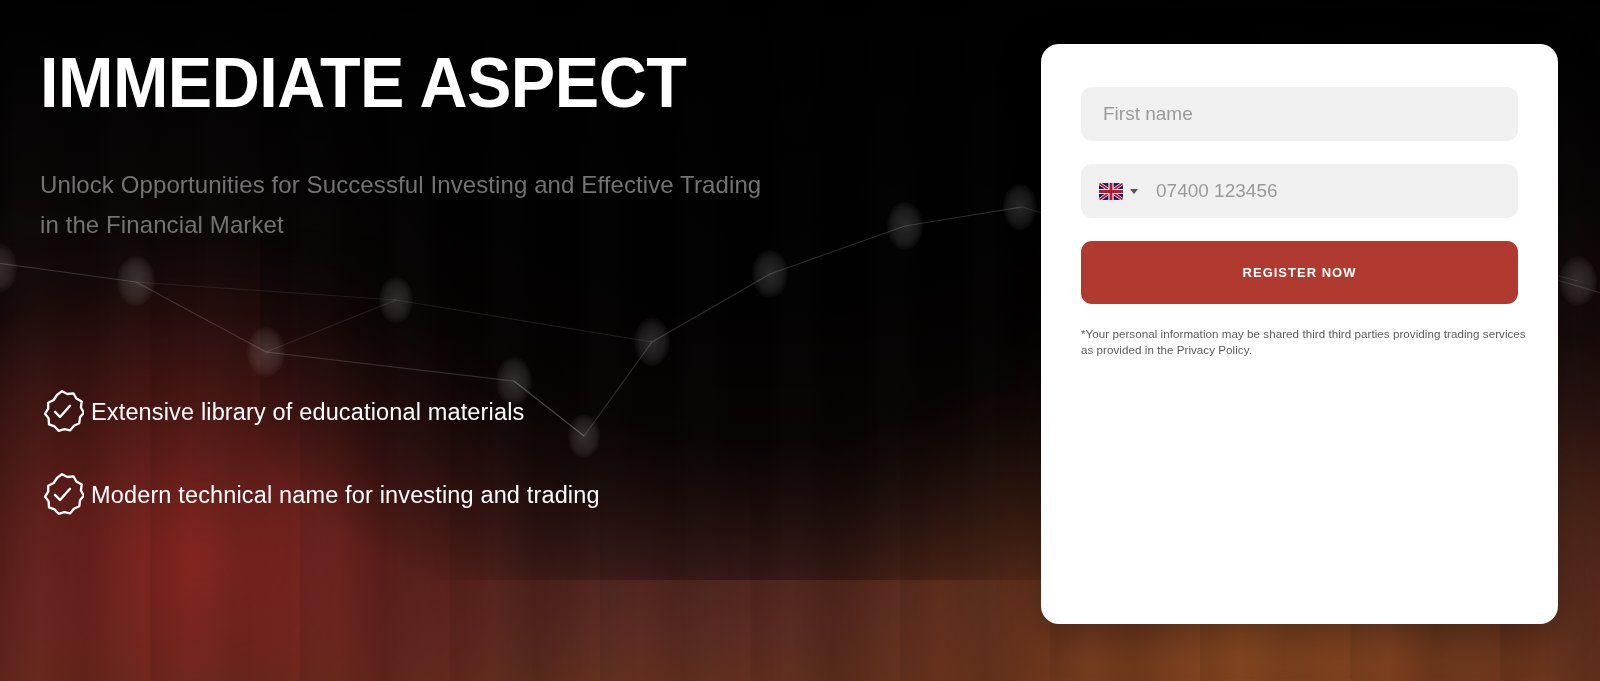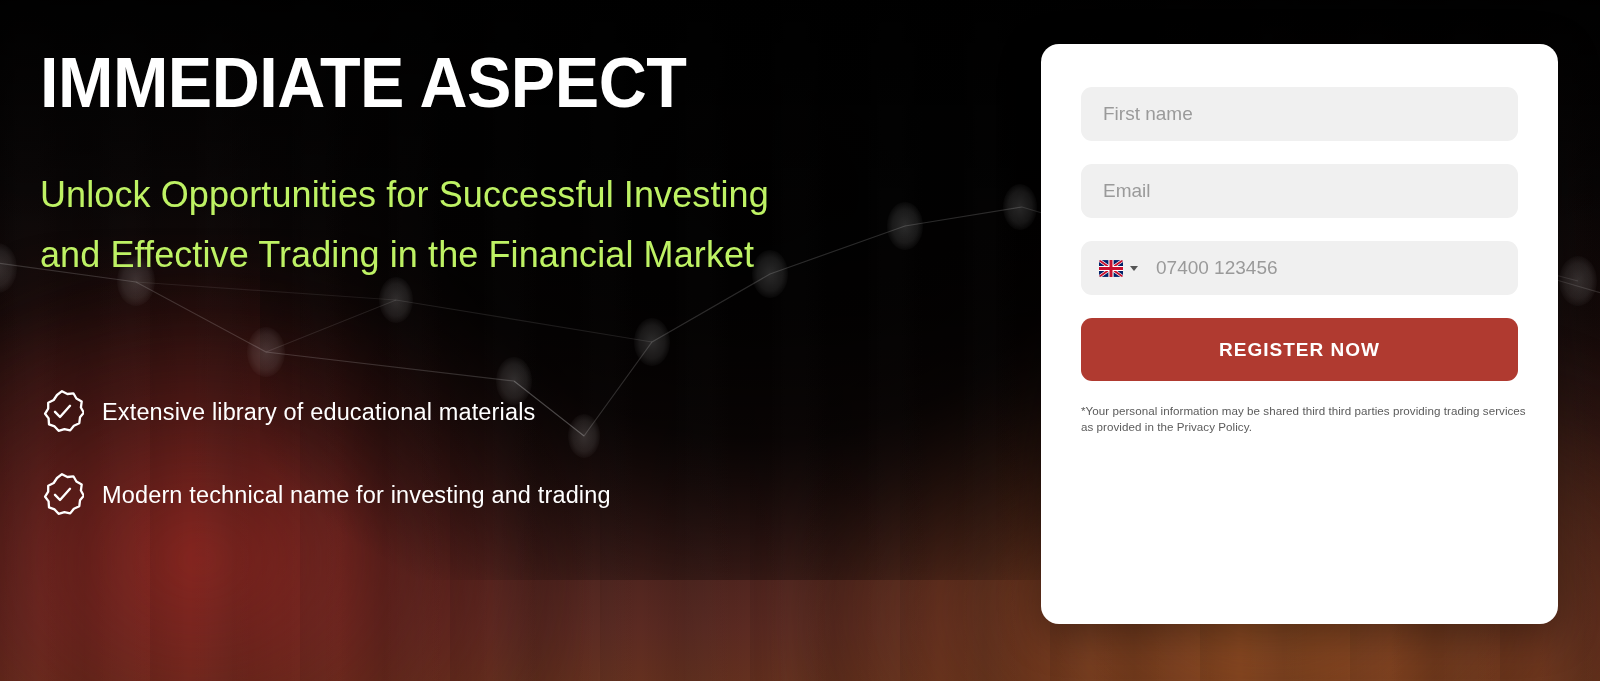--- a/index.html
+++ b/index.html
@@ -112,36 +112,36 @@
     color: #ffffff;
     font-family: "Liberation Sans Narrow", "Liberation Sans", sans-serif;
     transform: scaleX(0.95);
     transform-origin: left center;
     white-space: nowrap;
   }
   .subhead {
     position: absolute;
     left: 0; top: 165px;
     width: 740px;
-    font-size: 36px;
+    font-size: 24px;
     line-height: 1.68;
     font-weight: 400;
-    color: #bef264;
+    color: #737373;
     letter-spacing: 0.1px;
   }
   .bullets {
     position: absolute;
     left: 0; top: 388px;
     width: 860px;
     list-style: none;
   }
   .bullet {
     display: flex;
     align-items: center;
-    gap: 18px;
+    gap: 7px;
     margin-bottom: 35px;
   }
   .bullet-icon {
     flex: 0 0 auto;
     width: 44px; height: 48px;
     display: block;
   }
   .bullet-text {
     font-size: 23.5px;
     color: #ffffff;
@@ -213,21 +213,21 @@
   .phone-input::placeholder { color: #9a9a9a; opacity: 1; }
 
   .cta {
     width: 437px;
     height: 63px;
     background: #b03a30;
     border: none;
     border-radius: 11px;
     color: #ffffff;
     font-family: "Liberation Sans", sans-serif;
-    font-size: 19px;
+    font-size: 13px;
     font-weight: 700;
     letter-spacing: 1.0px;
     cursor: pointer;
     margin-top: 6px;
     margin-bottom: 22px;
     display: block;
   }
 
   .legal {
     width: 447px;
@@ -318,21 +318,20 @@
       </li>
 
     </ul>
   </div>
 
   <div class="card">
 
     <input class="field" type="text" placeholder="First name" style="">
 
 
-    <input class="field" type="email" placeholder="Email" style="">
 
     <div class="phone-field">
       <div class="flag-wrap">
         <svg class="flag" viewBox="0 0 60 42">
           <rect width="60" height="42" fill="#012169"></rect>
           <path d="M0,0 L60,42 M60,0 L0,42" stroke="#ffffff" stroke-width="8"></path>
           <path d="M0,0 L60,42 M60,0 L0,42" stroke="#C8102E" stroke-width="4.5"></path>
           <path d="M30,0 V42 M0,21 H60" stroke="#ffffff" stroke-width="13"></path>
           <path d="M30,0 V42 M0,21 H60" stroke="#C8102E" stroke-width="7.5"></path>
         </svg>

